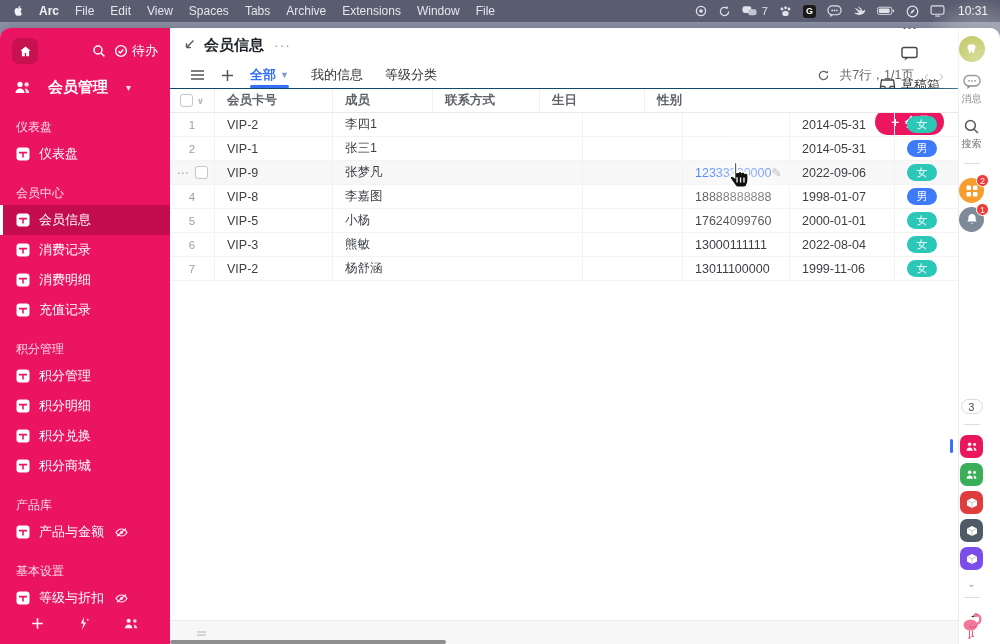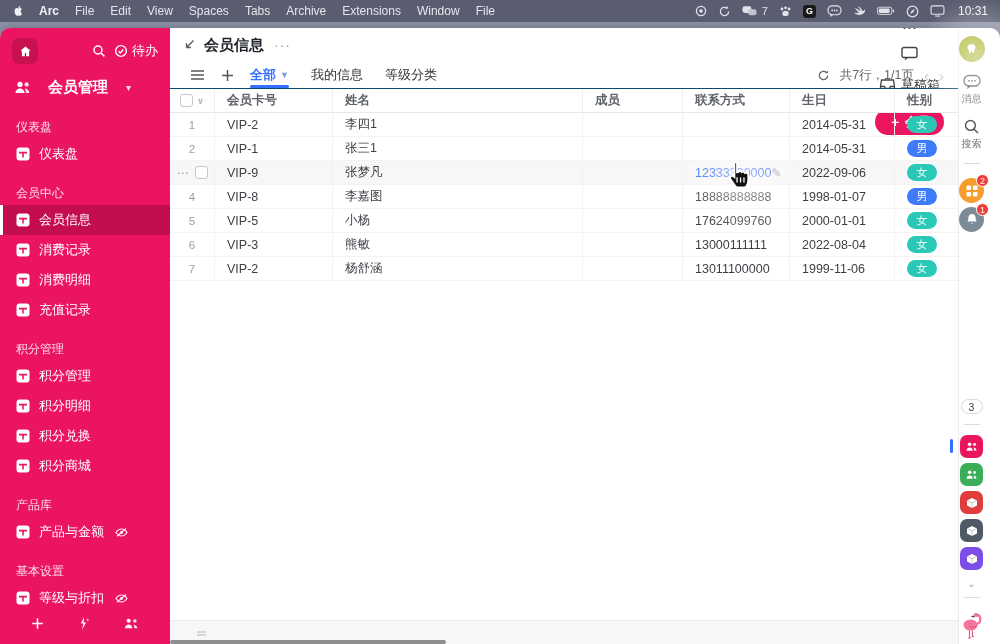--- a/index.html
+++ b/index.html
@@ -486,21 +486,20 @@
       </div>
     </div>
 
     <div class="thead">
       <div class="hcell c-num hd-check">
         <span class="checkbox"></span>
         <span class="hd-caret">∨</span>
       </div>
 
     <div class="hcell c-card">会员卡号</div>
-        <div class="hcell c-name">姓名</div>
         <div class="hcell c-member">成员</div>
         <div class="hcell c-contact">联系方式</div>
         <div class="hcell c-birth">生日</div>
         <div class="hcell c-gender">性别</div>
       </div>
 
     <div id="rows">
         <div class="trow">
     <div class="cell c-num">
 

